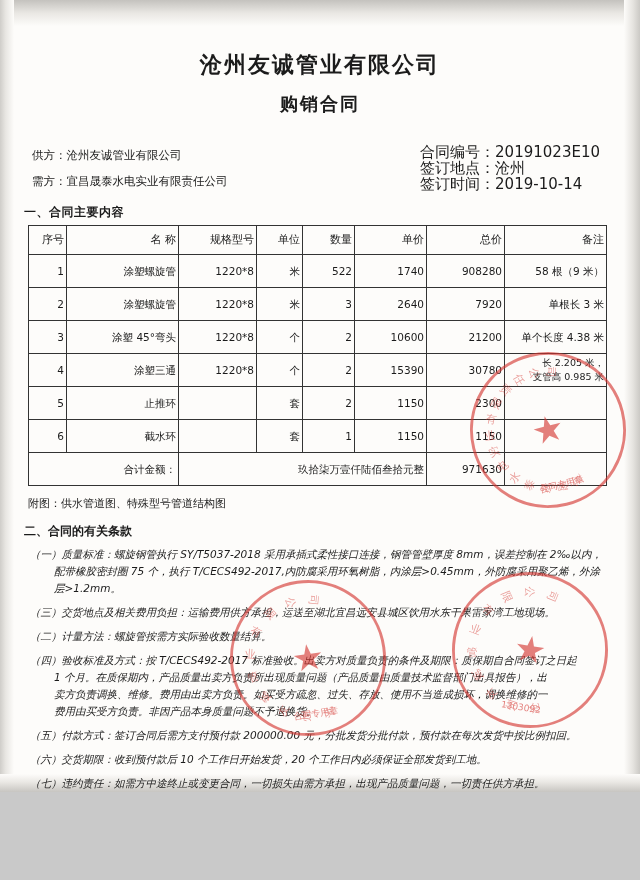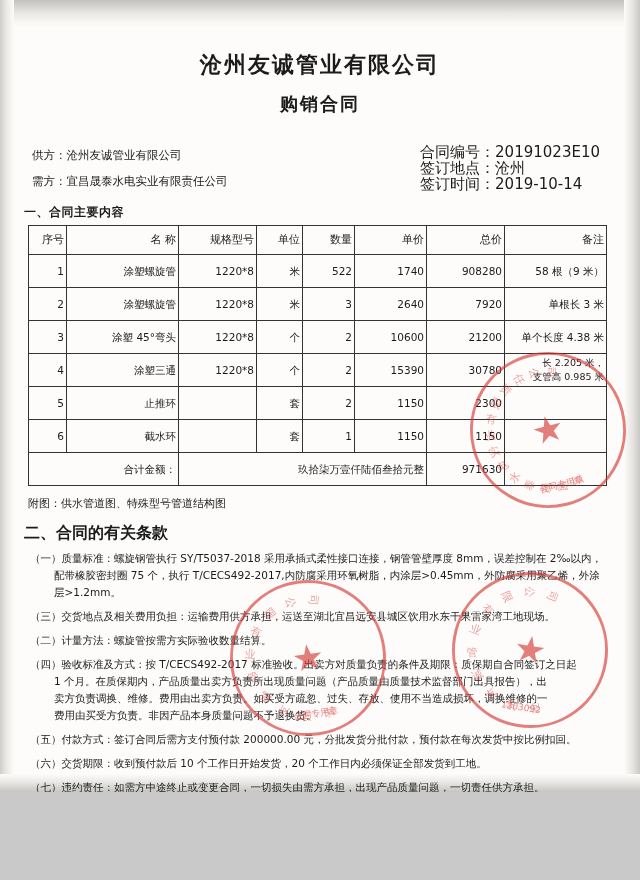--- a/index.html
+++ b/index.html
@@ -113,29 +113,30 @@
   .note-line {
     font-size: 10.5px;
     margin: 6px 0 0 6px;
     line-height: 16px;
   }
   .attach-line {
     font-size: 11px;
     margin: 10px 0 0 6px;
   }
   .sec2 {
-    font-size: 16px;
+    font-size: 12px;
     font-weight: bold;
     margin: 12px 0 6px 2px;
   }
   .clause {
     font-size: 10.5px;
     line-height: 17px;
     margin: 0 14px 7px 8px;
     text-align: justify;
+    font-style: italic;
   }
   .clause .ind { display: block; text-indent: 0; }
   .clause .ind2 { display: block; padding-left: 24px; }
   
   .stamp {
     position: absolute;
     border-radius: 50%;
     pointer-events: none;
   }
   .stamp-red {

